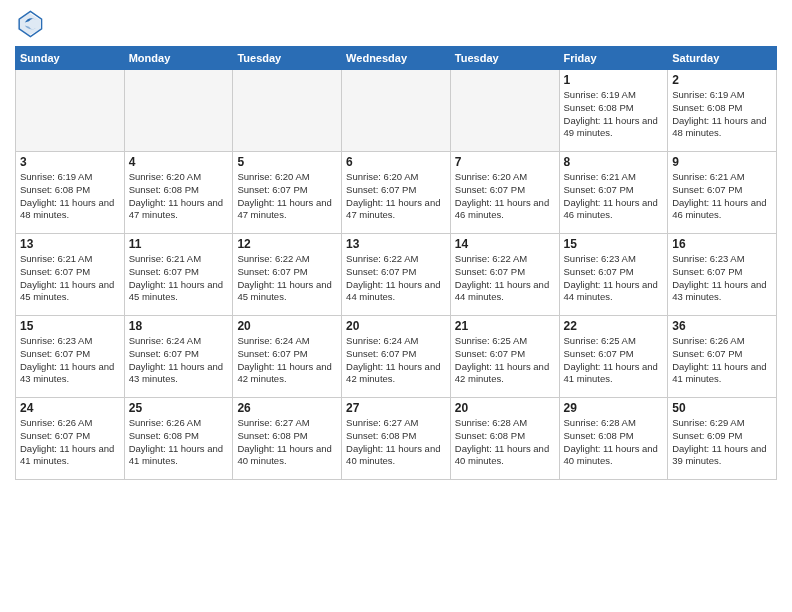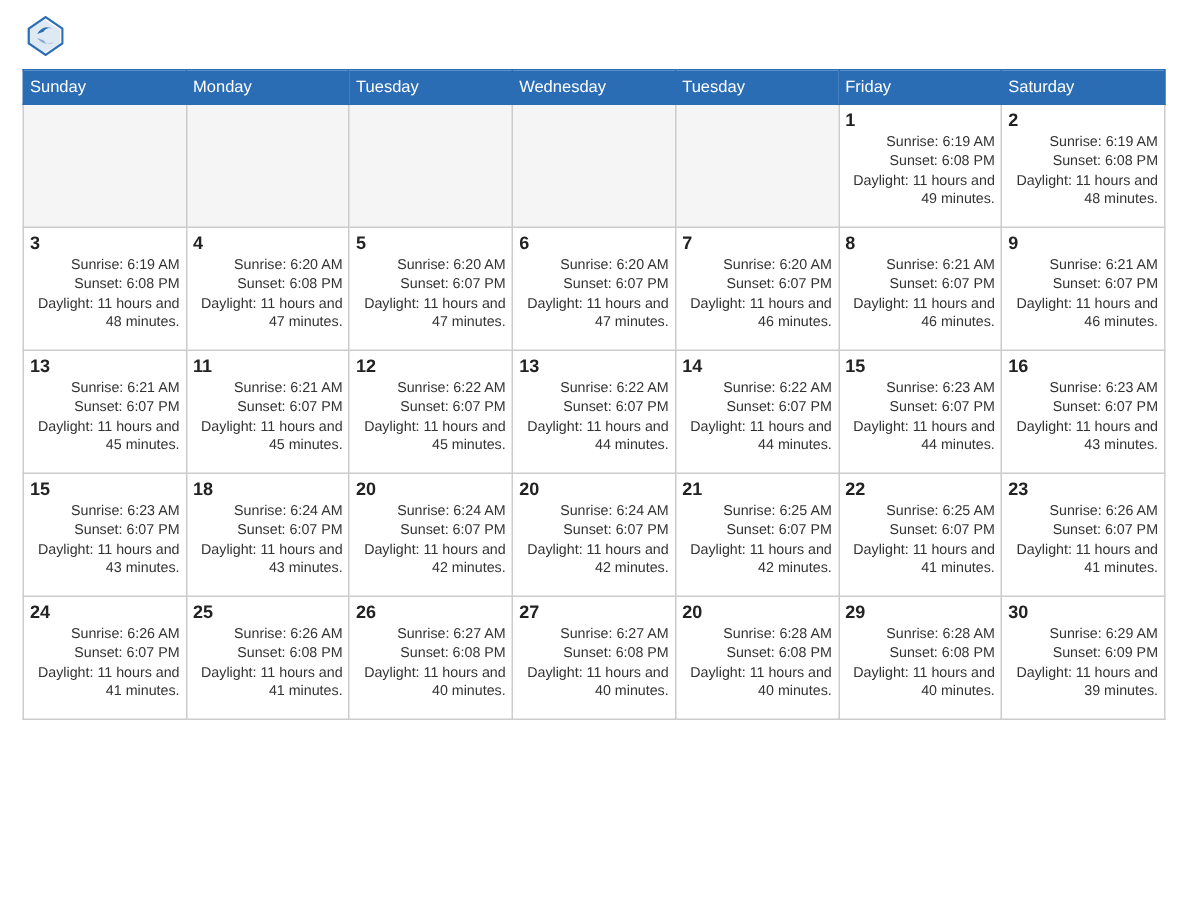--- a/index.html
+++ b/index.html
@@ -55,21 +55,21 @@
       width: 100%;
       border-collapse: collapse;
       font-size: 10px;
     }
     .calendar th {
       background: #2a6db5;
       color: #fff;
       padding: 5px 4px;
       text-align: left;
       font-size: 11px;
-      font-weight: normal;
+      font-weight: bold;
       border: 1px solid #2a6db5;
     }
     .calendar td {
       border: 1px solid #ccc;
       vertical-align: top;
       padding: 3px 4px;
       width: calc(100% / 7);
       height: 80px;
       background: #fff;
     }
@@ -79,21 +79,20 @@
     .day-num {
       font-size: 12px;
       font-weight: bold;
       color: #222;
       margin-bottom: 2px;
     }
     .day-info {
       font-size: 9.5px;
       color: #333;
       line-height: 1.35;
-      text-align: right;
     }
     .week-row td {
       height: 82px;
     }
   </style>
 </head>
 <body>
 
 <div class="page">
   <div class="header">
@@ -222,21 +221,21 @@
           </td>
           <td>
             <div class="day-num">21</div>
             <div class="day-info">Sunrise: 6:25 AM<br>Sunset: 6:07 PM<br>Daylight: 11 hours and 42 minutes.</div>
           </td>
           <td>
             <div class="day-num">22</div>
             <div class="day-info">Sunrise: 6:25 AM<br>Sunset: 6:07 PM<br>Daylight: 11 hours and 41 minutes.</div>
           </td>
           <td>
-            <div class="day-num">23</div>
+            <div class="day-num">36</div>
             <div class="day-info">Sunrise: 6:26 AM<br>Sunset: 6:07 PM<br>Daylight: 11 hours and 41 minutes.</div>
           </td>
         </tr>
         <tr class="week-row">
           <td>
             <div class="day-num">24</div>
             <div class="day-info">Sunrise: 6:26 AM<br>Sunset: 6:07 PM<br>Daylight: 11 hours and 41 minutes.</div>
           </td>
           <td>
             <div class="day-num">25</div>
@@ -252,19 +251,19 @@
           </td>
           <td>
             <div class="day-num">20</div>
             <div class="day-info">Sunrise: 6:28 AM<br>Sunset: 6:08 PM<br>Daylight: 11 hours and 40 minutes.</div>
           </td>
           <td>
             <div class="day-num">29</div>
             <div class="day-info">Sunrise: 6:28 AM<br>Sunset: 6:08 PM<br>Daylight: 11 hours and 40 minutes.</div>
           </td>
           <td>
-            <div class="day-num">30</div>
+            <div class="day-num">50</div>
             <div class="day-info">Sunrise: 6:29 AM<br>Sunset: 6:09 PM<br>Daylight: 11 hours and 39 minutes.</div>
           </td>
         </tr>
       </tbody>
   </table>
 </div>
 
 </body></html>

